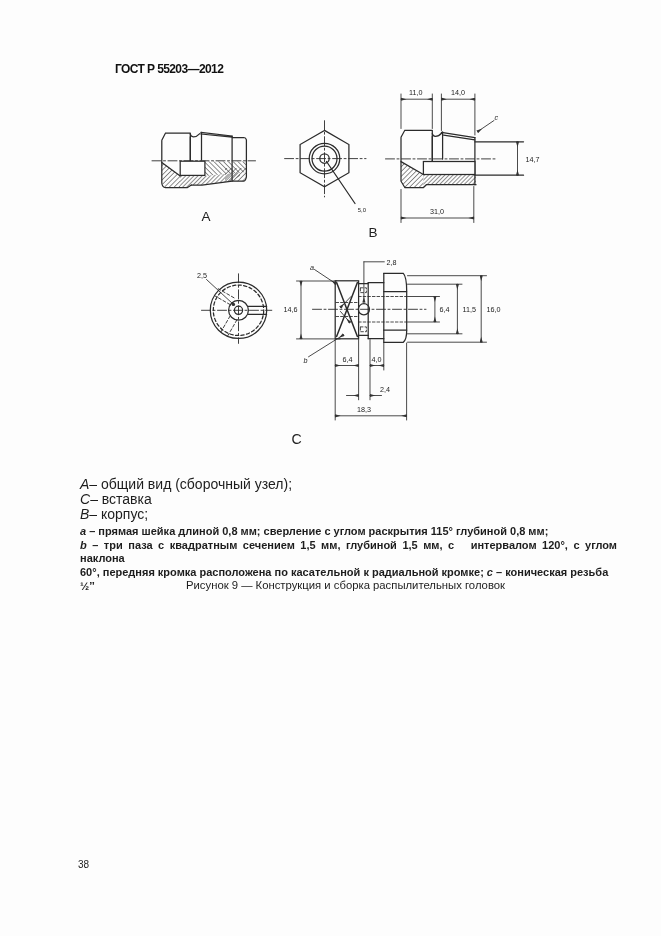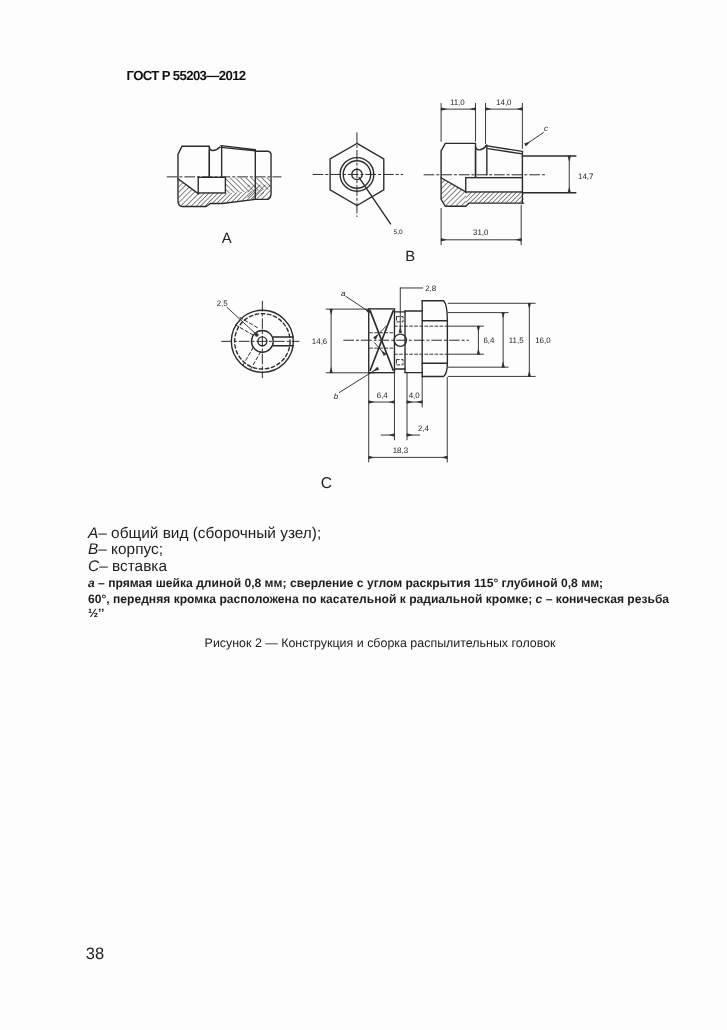--- a/index.html
+++ b/index.html
@@ -395,27 +395,28 @@
 <g stroke="none">
   <text x="291.5" y="443.6" font-size="14.2">C</text>
 </g>
 </g>
 </svg>
 
 <div class="abs" style="left:80px;top:477px;width:534px;font-size:14px;line-height:15.1px;">
 
   <div><i>А</i>– общий вид (сборочный узел);</div>
 
+  <div><i>С</i>– вставка</div>
+
   <div><i>В</i>– корпус;</div>
-
-  <div><i>С</i>– вставка</div>
 </div>
 
 <div class="abs" style="left:80px;top:524.8px;width:537px;font-size:11px;line-height:13.8px;font-weight:bold;">
   <div><i>a</i> – прямая шейка длиной 0,8 мм; сверление с углом раскрытия 115° глубиной 0,8 мм;</div>
 
+  <div style="text-align:justify;text-align-last:justify;"><i>b</i> – три паза с квадратным сечением 1,5 мм, глубиной 1,5 мм, с&nbsp;&nbsp; интервалом 120°, с углом наклона</div>
 
   <div>60°, передняя кромка расположена по касательной к радиальной кромке; <i>c</i> – коническая резьба ½’’</div>
 </div>
 
-<div class="abs" style="left:186px;top:579px;font-size:11.3px;">Рисунок 2 — Конструкция и сборка распылительных головок</div>
-
-<div class="abs" style="left:78px;top:859px;font-size:15px;">38</div>
+<div class="abs" style="left:186px;top:579px;font-size:11.3px;">Рисунок 9 — Конструкция и сборка распылительных головок</div>
+
+<div class="abs" style="left:78px;top:859px;font-size:10px;">38</div>
 
 </body></html>

